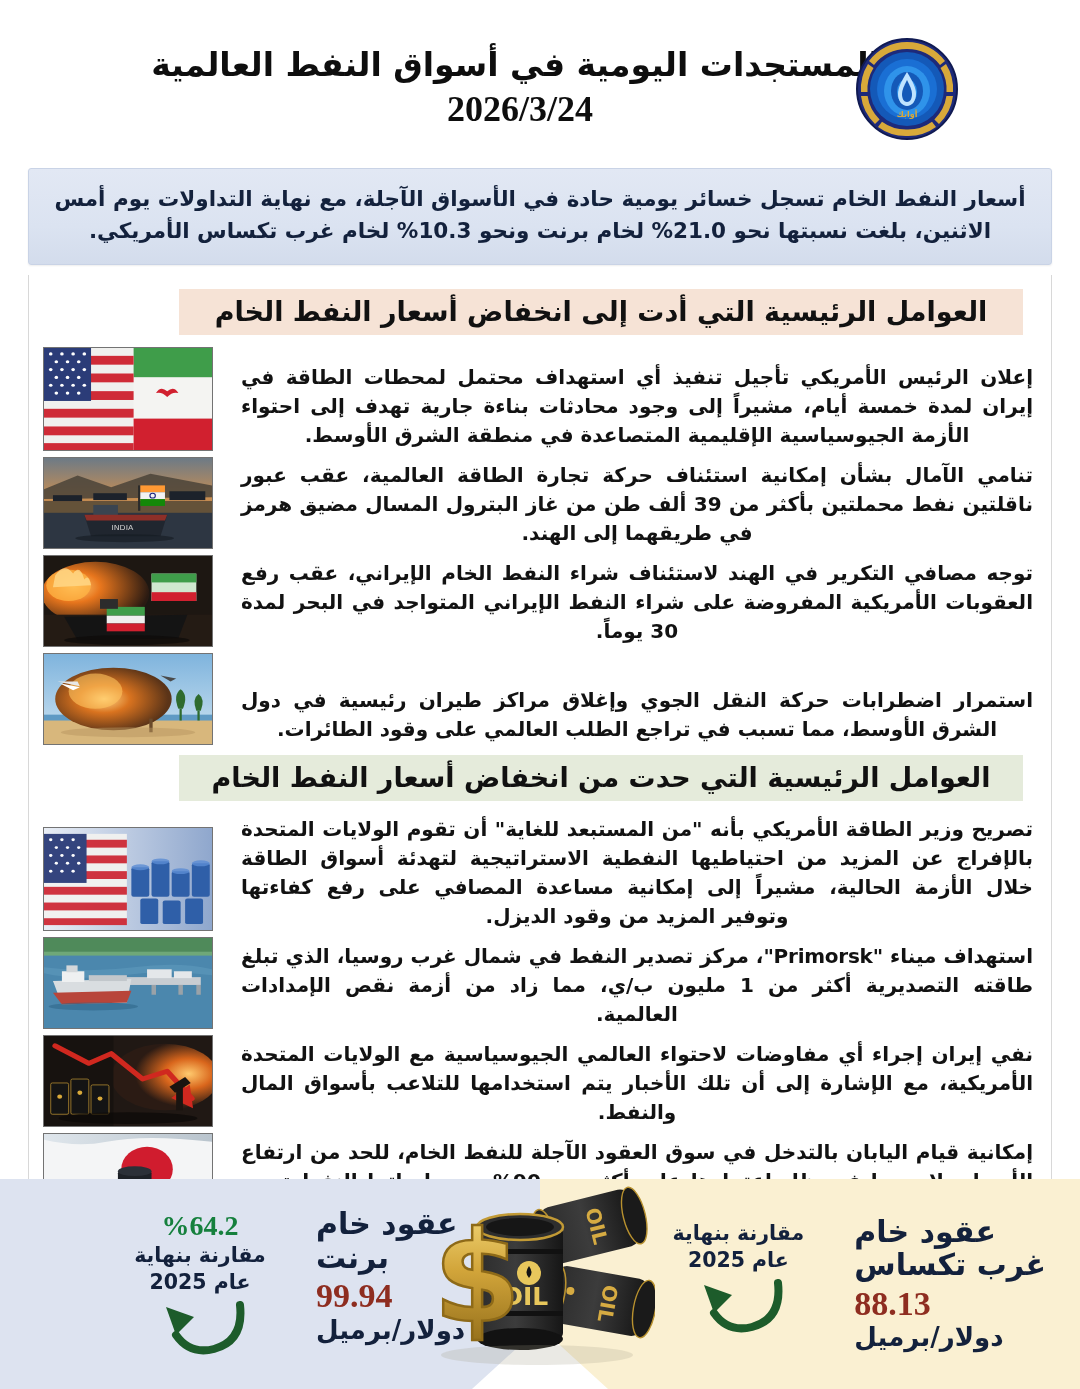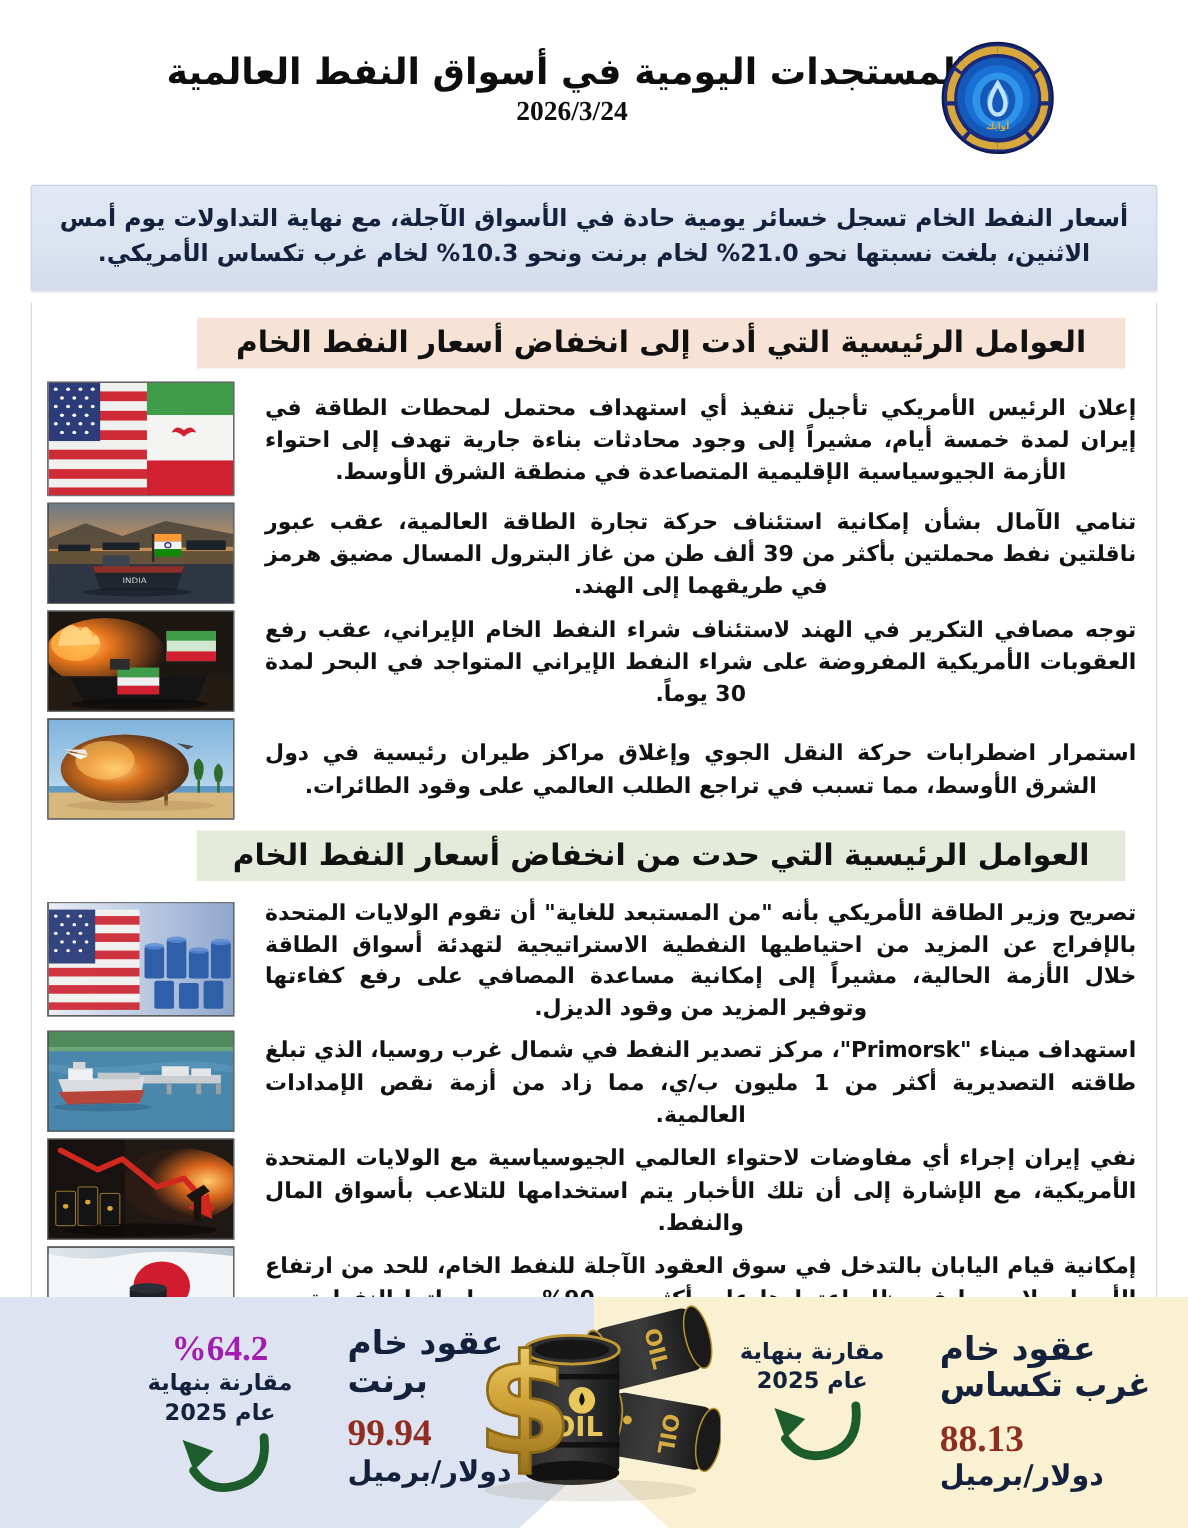--- a/index.html
+++ b/index.html
@@ -36,21 +36,21 @@
   }
   .main-title {
     font-size: 33px;
     font-weight: bold;
     color: #0e0e0e;
     letter-spacing: -0.3px;
     line-height: 1.25;
     white-space: nowrap;
   }
   .main-date {
-    font-size: 25px;
+    font-size: 36px;
     font-weight: bold;
     color: #0e0e0e;
     margin-top: 3px;
     direction: ltr;
     font-family: "Liberation Serif", serif;
   }
 
   .logo {
     position: absolute;
     top: 36px;
@@ -98,21 +98,21 @@
     font-weight: bold;
     color: #111111;
     letter-spacing: -0.2px;
   }
   .section-bar.peach { background: #f6e3d6; }
   .section-bar.green { background: #e5ebdb; }
 
   
   .fact {
     display: flex;
-    align-items: center;
+    align-items: flex-end;
     gap: 28px;
     padding: 2px 18px 4px 14px;
   }
   .fact-text {
     flex: 1;
     font-size: 20px;
     font-weight: bold;
     line-height: 1.46;
     color: #121212;
     text-align: justify;
@@ -172,40 +172,40 @@
     font-weight: bold;
     color: #13213c;
     line-height: 1.12;
   }
   .price-value {
     font-size: 34px;
     font-weight: bold;
     color: #8e2d20;
     direction: ltr;
     font-family: "Liberation Serif", serif;
-    margin-top: 13px;
+    margin-top: 3px;
     line-height: 1.1;
   }
   .price-unit {
     font-size: 26px;
     font-weight: bold;
     color: #13213c;
     margin-top: 1px;
     line-height: 1.15;
   }
 
   .price-change {
     text-align: center;
     min-width: 180px;
     padding-top: 4px;
   }
   .pct {
-    font-size: 32px;
-    font-weight: bold;
-    color: #a21caf;
+    font-size: 28px;
+    font-weight: bold;
+    color: #15803d;
     direction: ltr;
     font-family: "Liberation Serif", serif;
     line-height: 1.05;
   }
   .cmp {
     font-size: 20.5px;
     font-weight: bold;
     color: #13213c;
     line-height: 1.22;
     margin-top: 2px;

